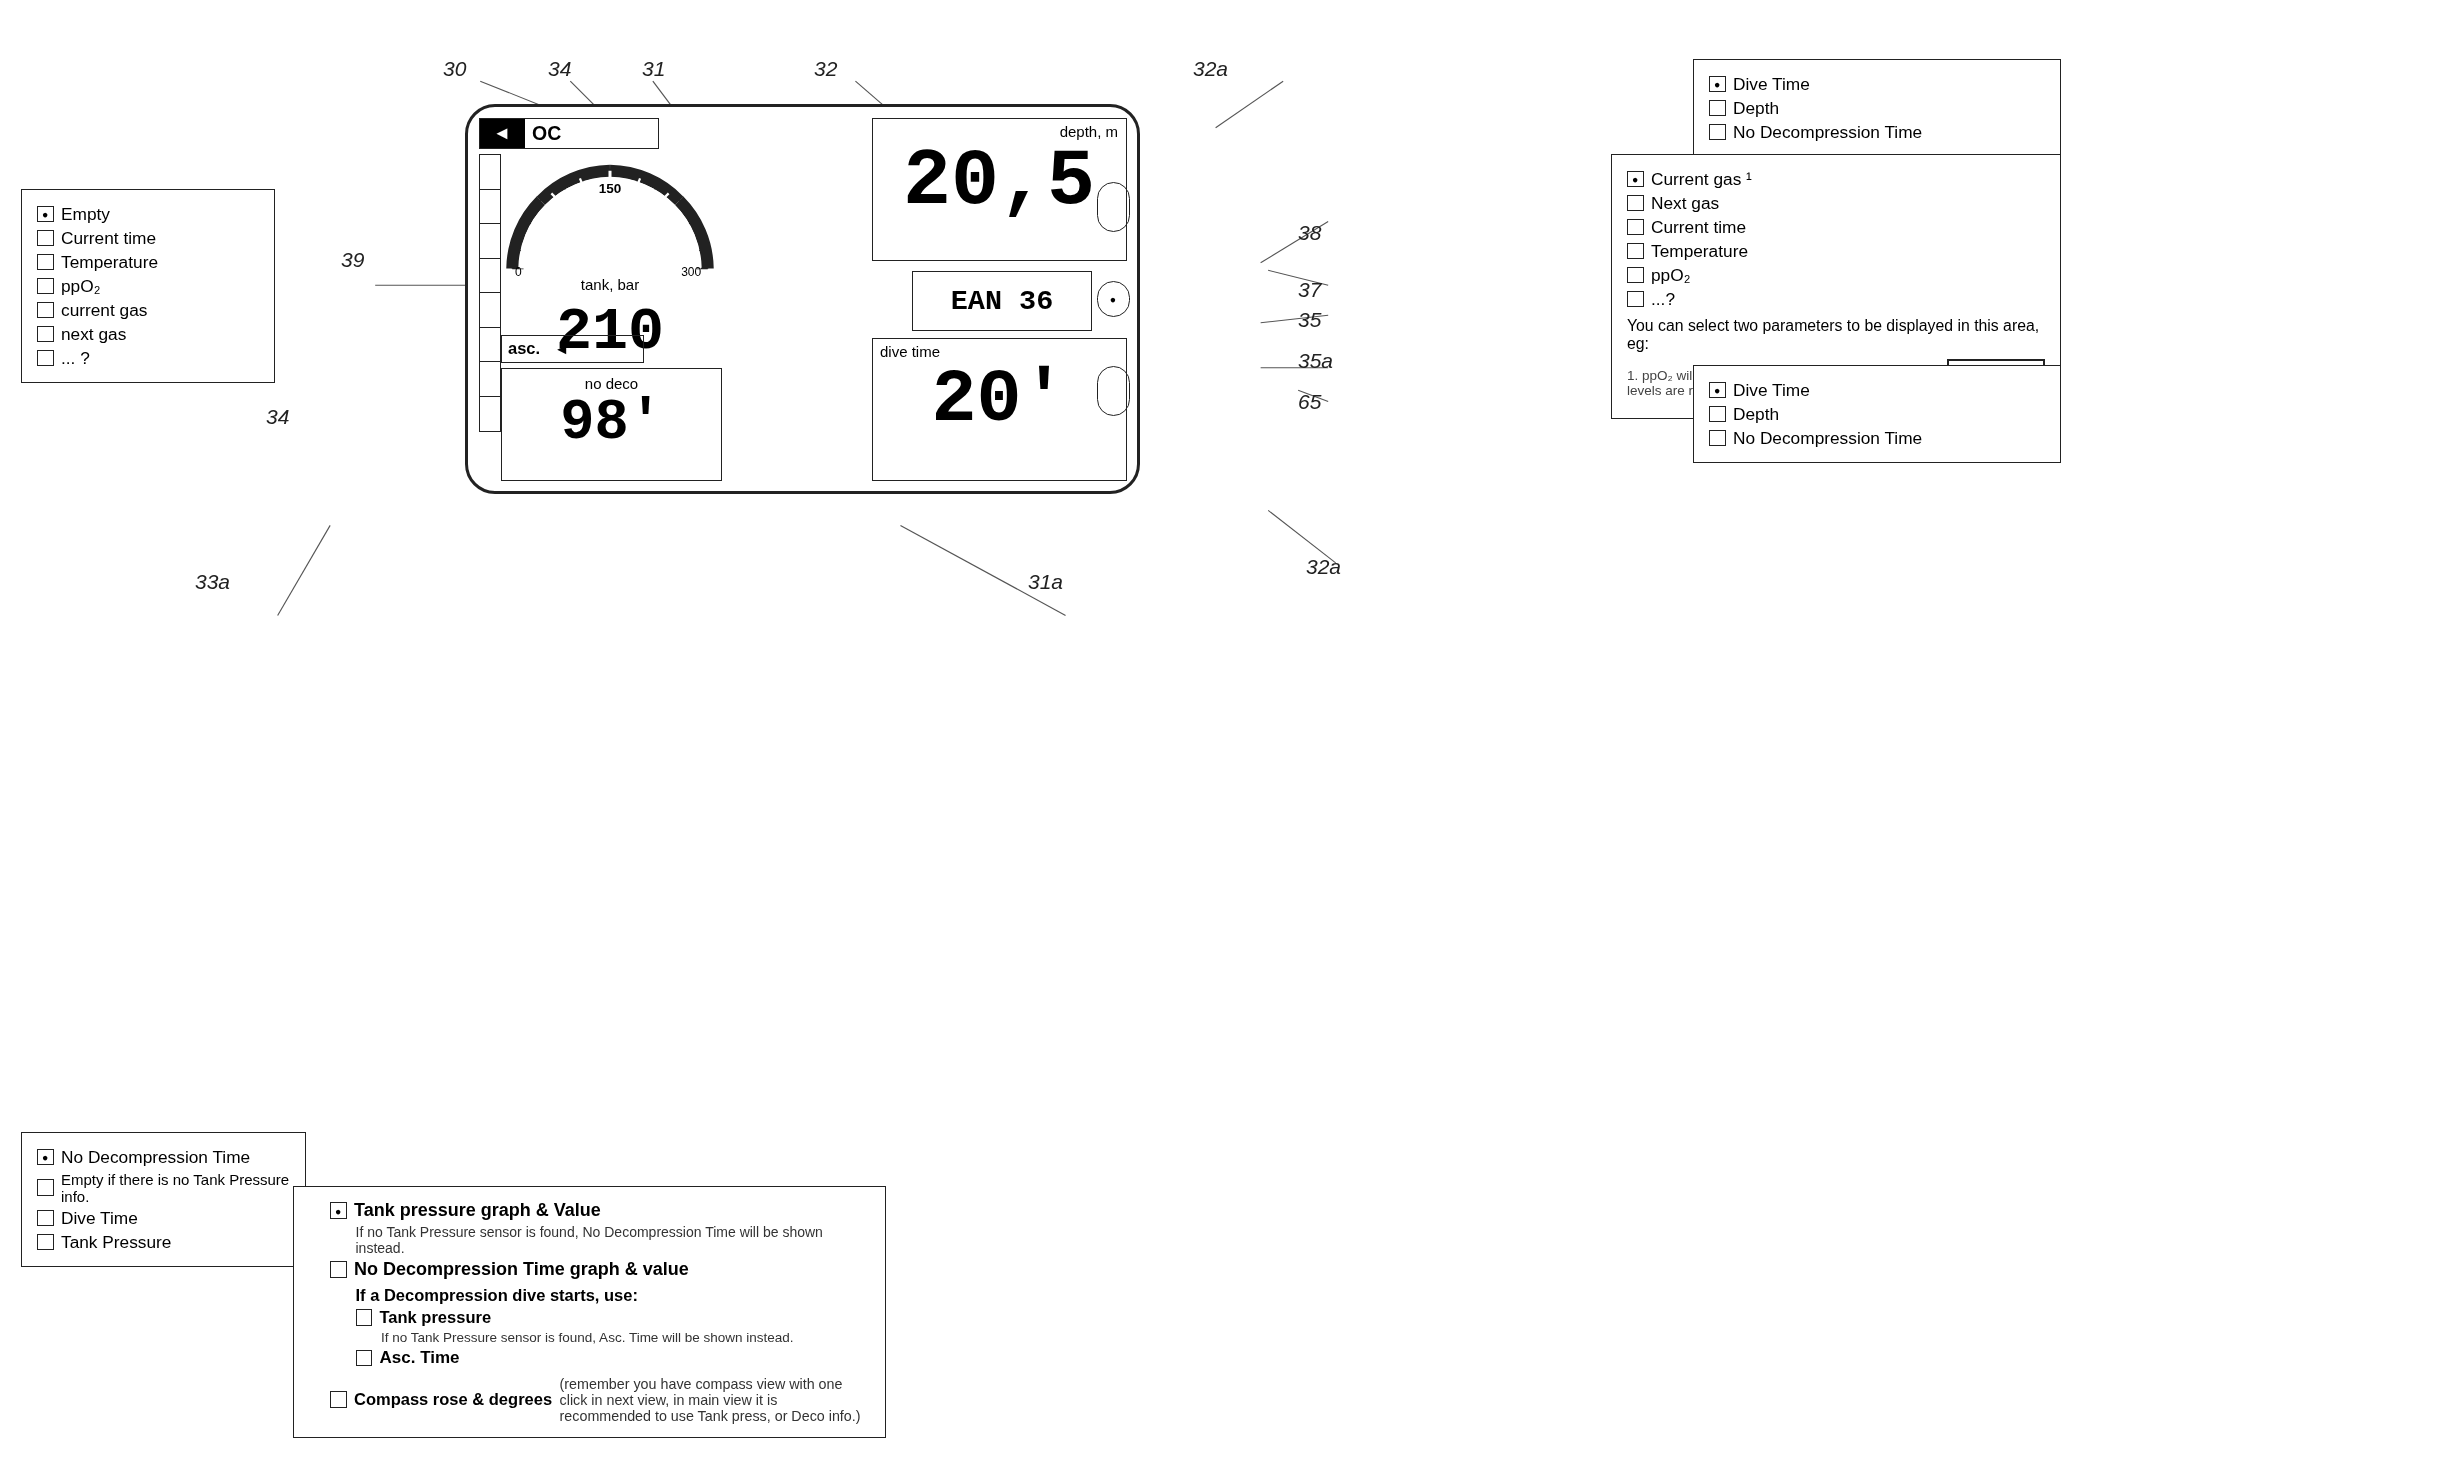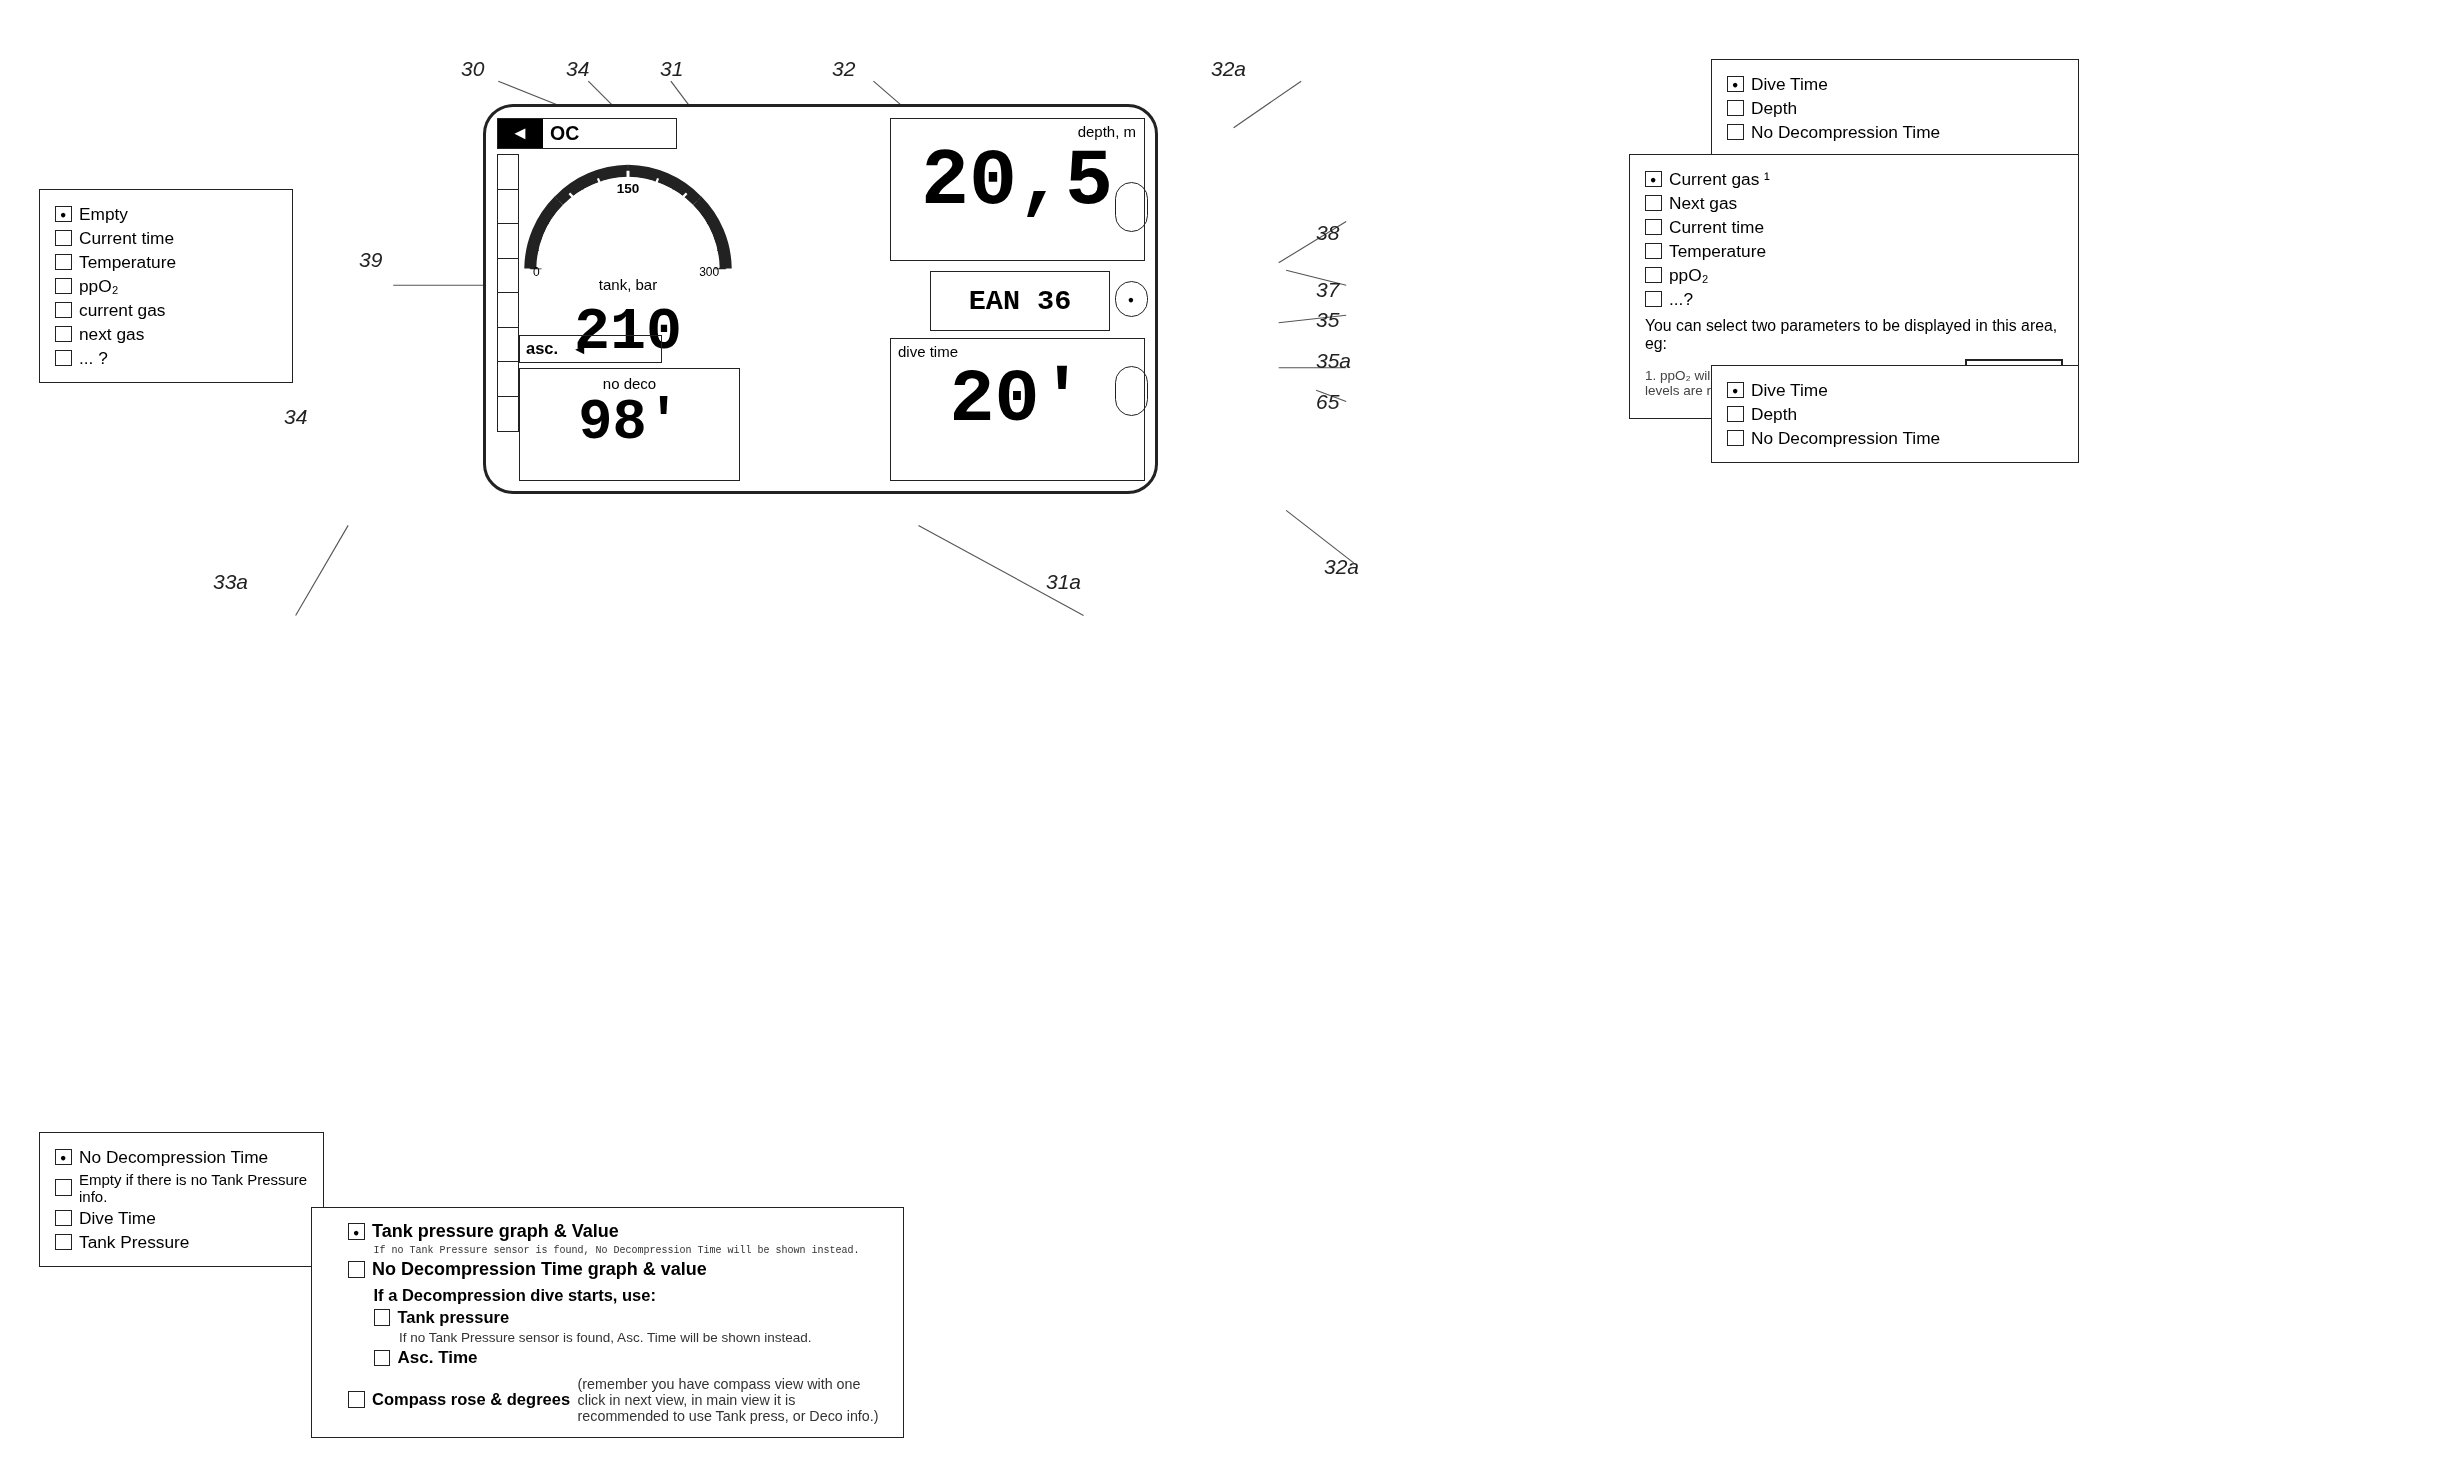--- a/index.html
+++ b/index.html
@@ -8,21 +8,21 @@
       font-family: Arial, sans-serif;
       width: 2462px;
       height: 1477px;
       position: relative;
       overflow: hidden;
     }
 
     
     .page {
       position: absolute;
-      top: 0; left: 18px;
+      top: 0; left: 0;
       width: 2100px;
       height: 1477px;
     }
 
     
     .ref-num {
       position: absolute;
       font-size: 21px;
       font-style: italic;
       color: #222;
@@ -414,21 +414,21 @@
     </div>
   </div>
 
   <div class="info-box" style="bottom:39px; left:293px; width:593px;padding-left:36px;">
 
     <div>
       <div class="item-row">
         <span class="checkbox checked"></span>
         <span style="font-size:18px; font-weight:bold;">Tank pressure graph &amp; Value</span>
       </div>
-      <div style="font-size:10px; color:#333; padding-left:25.5px; margin-bottom:3px;font-family:Liberation Mono, monospace;">If no Tank Pressure sensor is found, No Decompression Time will be shown instead.</div>
+      <div style="font-size:14px; color:#333; padding-left:25.5px; margin-bottom:3px;">If no Tank Pressure sensor is found, No Decompression Time will be shown instead.</div>
     </div>
 
     <div>
       <div class="item-row">
         <span class="checkbox"></span>
         <span style="font-size:18px; font-weight:bold;">No Decompression Time graph &amp; value</span>
       </div>
     </div>
 
     <div style="font-size:16.5px; font-weight:bold; padding-left:25.5px; margin-top:6px; margin-bottom:3px;">If a Decompression dive starts, use:</div>

